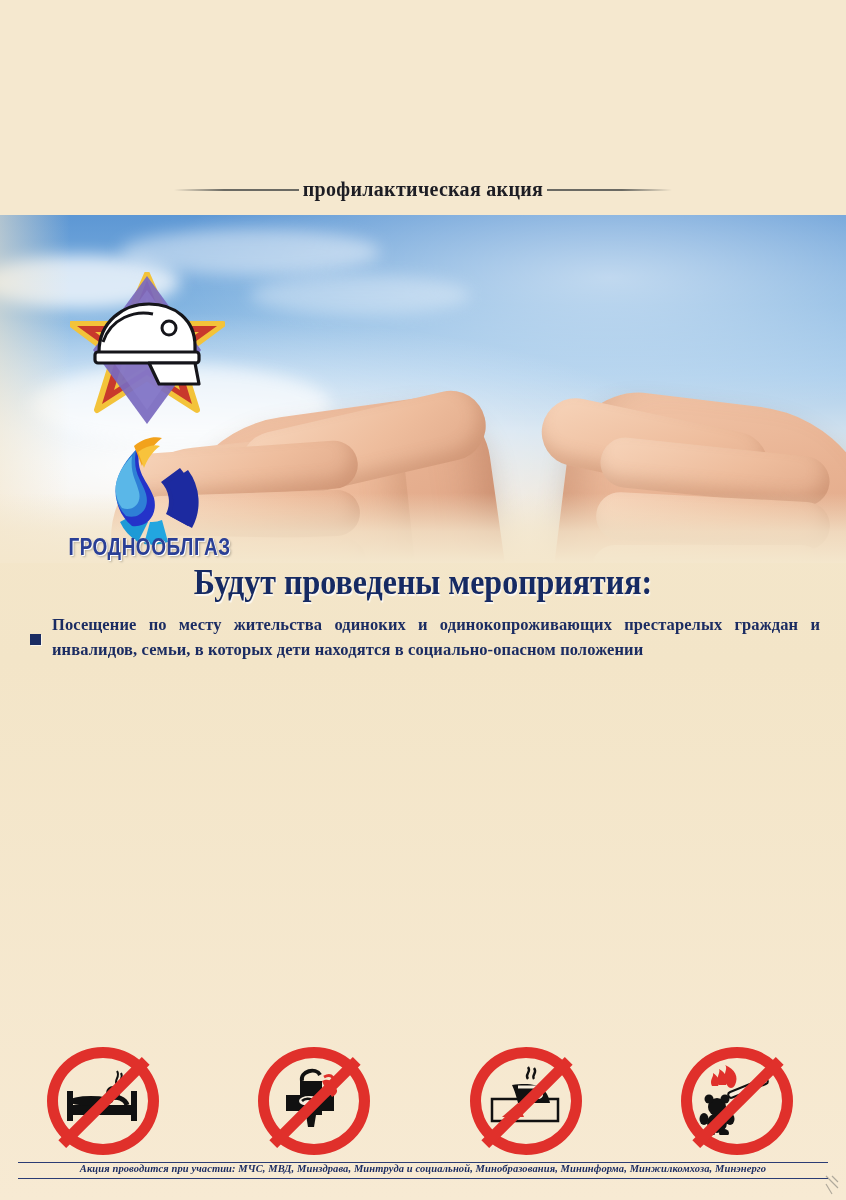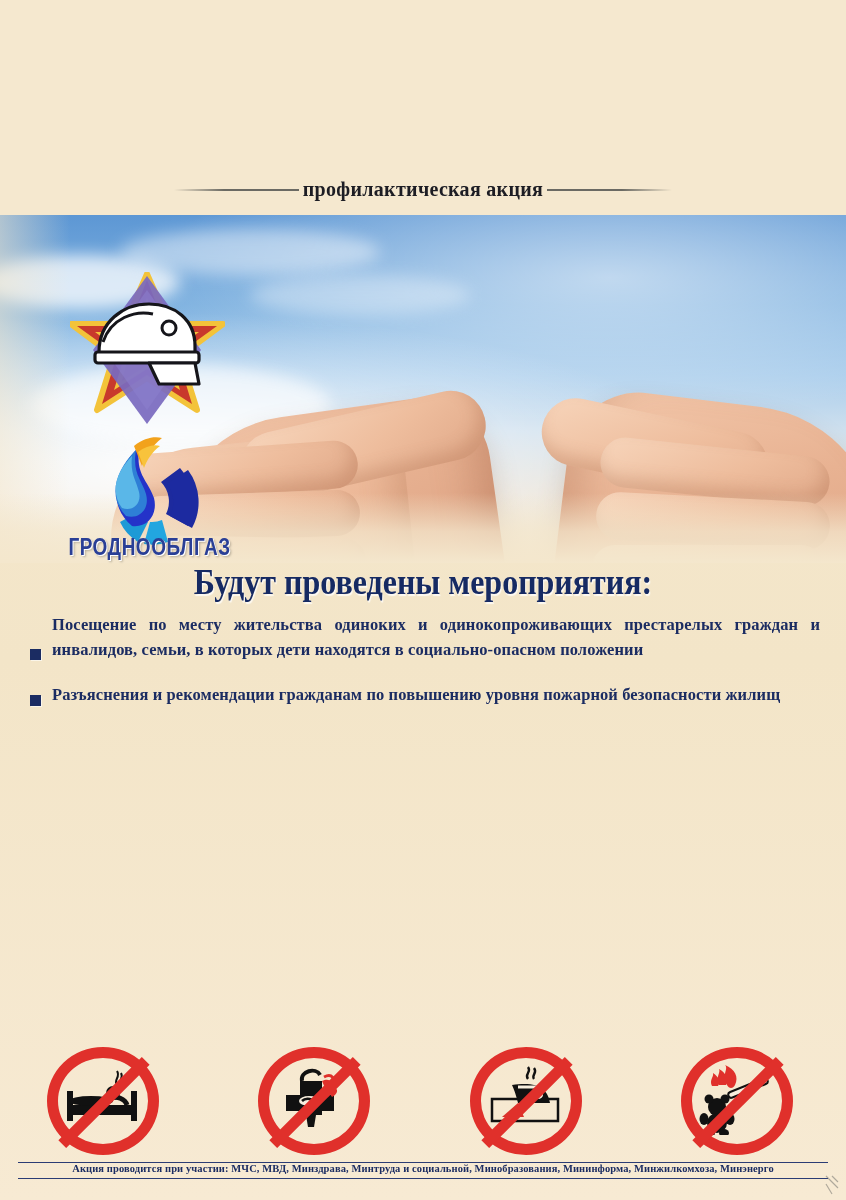--- a/index.html
+++ b/index.html
@@ -117,21 +117,21 @@
   .section-head{
     position:absolute;top:562px;left:0;width:846px;text-align:center;
     font-family:"Liberation Serif", serif;font-weight:bold;
     font-size:32px;color:#162a63;letter-spacing:0px;
     transform:scaleY(1.12);transform-origin:center top;
     text-shadow:1px 1px 1px rgba(255,255,255,.8);
   }
 
   
   .bullets{position:absolute;top:612px;left:30px;width:790px;}
-  .bullet{display:flex;align-items:flex-end;margin-bottom:22px;}
+  .bullet{display:flex;align-items:center;margin-bottom:22px;}
   .bsq{
     flex:0 0 auto;width:11px;height:11px;background:#1b2c62;
     margin-top:8px;margin-right:11px;
     box-shadow:1px 1px 0 rgba(255,255,255,.6);
   }
   .btxt{
     flex:1;
     font-family:"Liberation Serif", serif;
     font-weight:bold;font-size:16.5px;line-height:1.45;
     color:#1b2c62;text-align:justify;
@@ -155,21 +155,21 @@
     background:#e0302b;transform:rotate(-45deg);transform-origin:center;
   }
   .pic{position:absolute;left:20px;top:20px;width:86px;height:70px;}
 
   
   .footer-rule{position:absolute;left:18px;top:1162px;width:810px;height:1px;background:#2b3c74;}
   .footer-rule2{position:absolute;left:18px;top:1178px;width:810px;height:1px;background:#2b3c74;}
   .footer{
     position:absolute;left:18px;top:1163px;width:810px;
     font-family:"Liberation Serif", serif;
-    font-weight:bold;font-size:10.5px;
+    font-style:italic;font-weight:bold;font-size:10.5px;
     color:#1b2c62;text-align:center;letter-spacing:.1px;
     white-space:nowrap;
   }
   .corner{
     position:absolute;right:6px;bottom:4px;width:16px;height:22px;
     opacity:.5;
   }
 </style>
 </head>
 <body>
@@ -251,24 +251,20 @@
     </svg>
   </div>
   <div class="gaz-word">ГРОДНООБЛГАЗ</div>
 
   <div class="section-head">Будут проведены мероприятия:</div>
 
   <div class="bullets">
     <div class="bullet">
       <div class="bsq"></div>
       <div class="btxt">Посещение по месту жительства одиноких и одинокопроживающих престарелых граждан и инвалидов, семьи, в которых дети находятся в социально-опасном положении</div>
-    </div>
-    <div class="bullet">
-      <div class="bsq"></div>
-      <div class="btxt">Разъяснения и рекомендации гражданам по повышению уровня пожарной безопасности жилищ</div>
     </div>
   </div>
 
   <div class="icons">
 
     <div class="icon-cell">
       <svg class="pic" viewBox="0 0 86 70" aria-hidden="true">
         <rect x="6" y="26" width="6" height="30" fill="#111"></rect>
         <rect x="70" y="26" width="6" height="30" fill="#111"></rect>
         <rect x="6" y="40" width="70" height="10" fill="#111"></rect>

